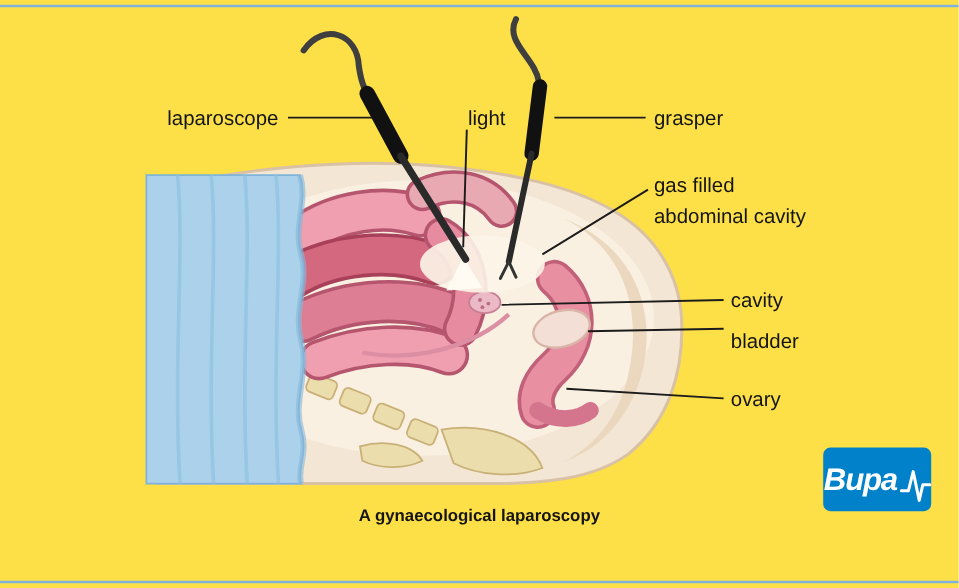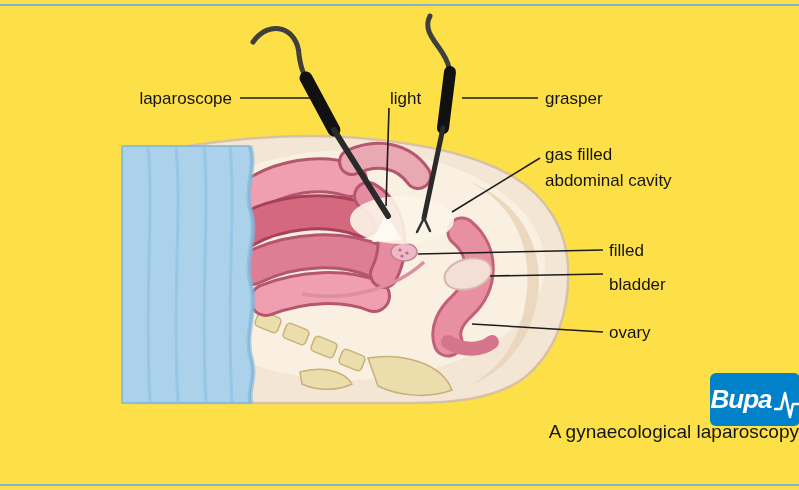--- a/index.html
+++ b/index.html
@@ -36,35 +36,34 @@
   .lbl-light       { left: 370px; top: 86px; margin-left: 20px; }
   .lbl-grasper     { left: 545px; top: 86px; }
   .lbl-gas         { left: 545px; top: 142px; }
   .lbl-ovary       { left: 609px; top: 238px; }
   .lbl-bladder     { left: 609px; top: 272px; }
   .lbl-womb        { left: 609px; top: 320px; }
   .caption {
     position: absolute;
     left: 0; top: 421px;
     width: 100%;
-    text-align: right;
-    font-size: 19px;
-    font-weight: normal;
+    text-align: center;
+    font-size: 14px;
+    font-weight: bold;
     color: #141414;
   }
   .bupa-logo {
     position: absolute;
     left: 686px; top: 373px;
     width: 90px; height: 53px;
     background: #0081c9;
     border-radius: 6px;
     display: flex;
     align-items: center;
     justify-content: center;
-    margin-left: 24px;
   }
   .bupa-logo .brand {
     color: #ffffff;
     font-style: italic;
     font-weight: bold;
     font-size: 26px;
     letter-spacing: -1px;
     margin-right: 2px;
   }
   .bupa-logo svg { margin-top: 10px; }
@@ -172,21 +171,21 @@
       <line x1="603" y1="274" x2="490" y2="276"></line>
       <line x1="603" y1="332" x2="472" y2="324"></line>
     </g>
   </svg>
 
   <div class="diagram-label lbl-laparoscope">laparoscope</div>
   <div class="diagram-label lbl-light">light</div>
   <div class="diagram-label lbl-grasper">grasper</div>
   <div class="diagram-label lbl-gas">gas filled
 abdominal cavity</div>
-  <div class="diagram-label lbl-ovary">filled</div>
+  <div class="diagram-label lbl-ovary">cavity</div>
   <div class="diagram-label lbl-bladder">bladder</div>
   <div class="diagram-label lbl-womb">ovary</div>
 
   <div class="caption">A gynaecological laparoscopy</div>
 
   <div class="bupa-logo">
     <span class="brand">Bupa</span>
     <svg width="26" height="36" viewBox="0 0 26 36">
       <polyline points="1,22 7,22 11,6 16,30 19,17 25,17" fill="none" stroke="#ffffff" stroke-width="2.5" stroke-linecap="round" stroke-linejoin="round"></polyline>
     </svg>

